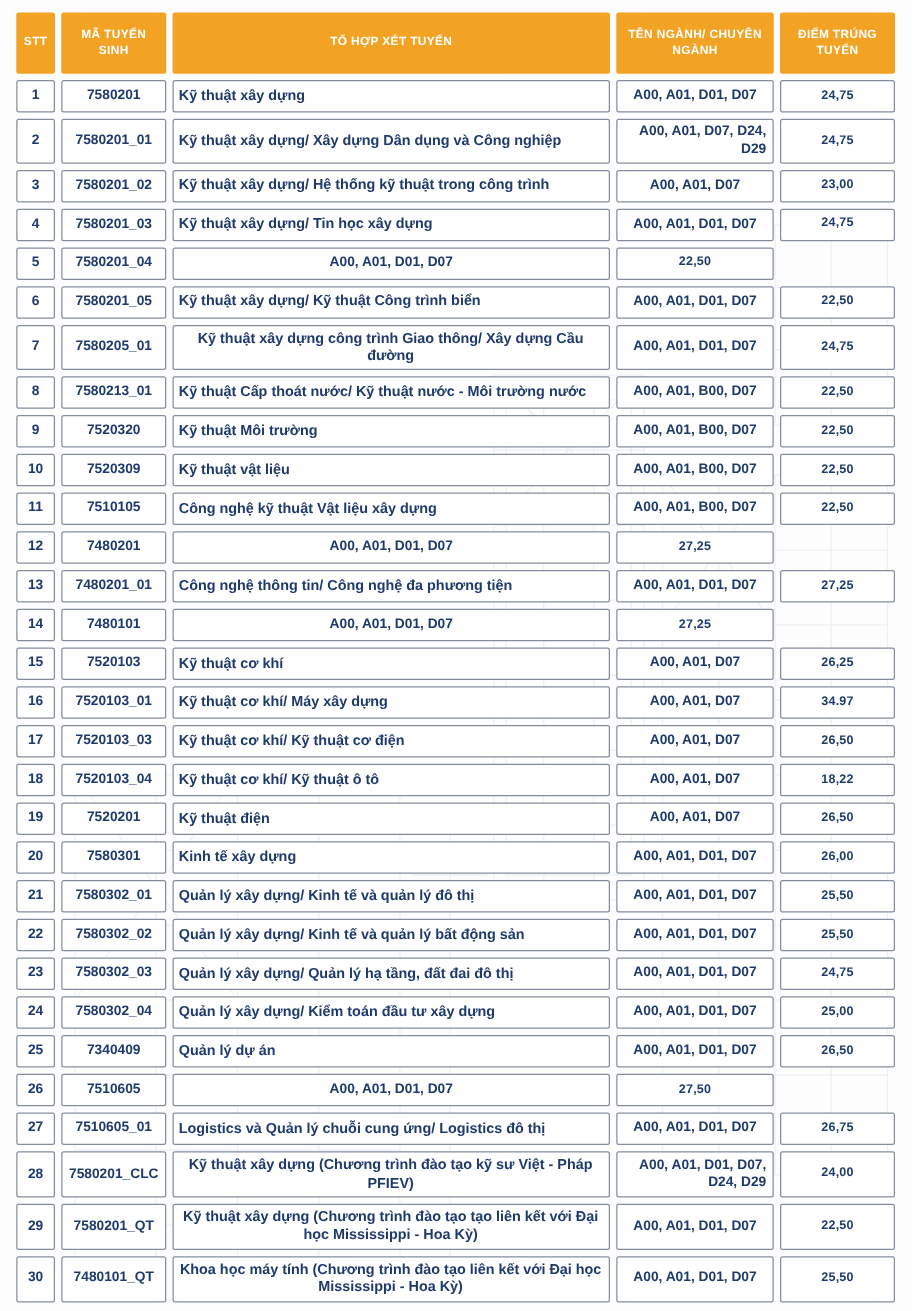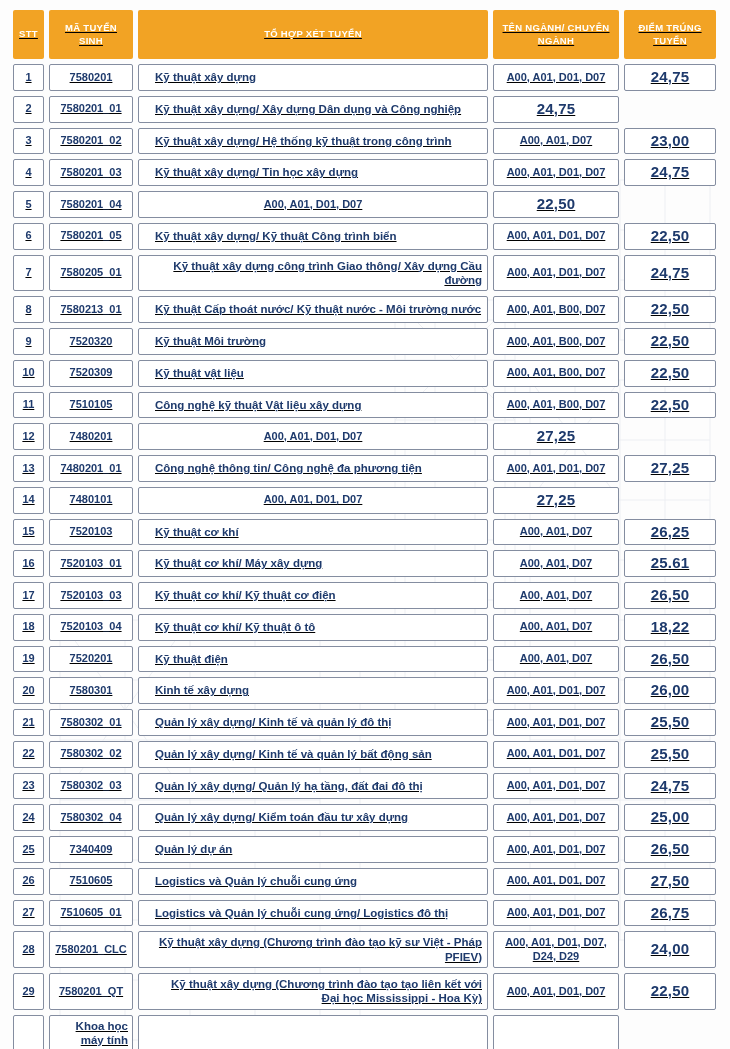--- a/index.html
+++ b/index.html
@@ -24,21 +24,20 @@
   }
   .tablewrap {
     position: relative;
     padding: 10px 14px 8px 13px;
   }
   .row {
     display: grid;
     grid-template-columns: 31px 84px 1fr 126px 92px;
     column-gap: 5px;
     margin-bottom: 5px;
-    text-decoration: underline;
   }
   .cell {
     background: #ffffff;
     border: 1px solid #848da0;
     border-radius: 2px;
     color: #1e3a6c;
     display: flex;
     align-items: center;
     justify-content: center;
     text-align: center;
@@ -54,31 +53,31 @@
     border: none;
     color: #ffffff;
     min-height: 49px;
     font-size: 9.5px;
     letter-spacing: 0.3px;
     line-height: 1.35;
     padding: 3px 6px;
   }
   .cell.name {
     justify-content: flex-start;
-    text-align: right;
-    padding-left: 16px;
+    text-align: center;
+    padding-left: 4px;
   }
   .cell.code {
     overflow-wrap: anywhere;
     font-size: 11px;
   }
   .cell.stt { font-size: 11px; }
-  .cell.combo { font-size: 11px; }
+  .cell.combo { font-size: 11px; text-align: right; }
   .cell.score {
-    font-size: 15px;
+    font-size: 10px;
     letter-spacing: 0.2px;
   }
 </style>
 </head>
 <body>
 
 <div class="page">
 
   <svg class="watermark" viewBox="0 0 730 1049" xmlns="http://www.w3.org/2000/svg" fill="none" stroke="#dde2ea" stroke-width="1">
 
@@ -148,20 +147,21 @@
         <div class="cell code">7580201</div>
         <div class="cell name">Kỹ thuật xây dựng</div>
         <div class="cell combo">A00, A01, D01, D07</div>
         <div class="cell score">24,75</div>
       </div>
 
       <div class="row body-row">
         <div class="cell stt">2</div>
         <div class="cell code">7580201_01</div>
         <div class="cell name">Kỹ thuật xây dựng/ Xây dựng Dân dụng và Công nghiệp</div>
+        <div class="cell combo">A00, A01, D07, D24, D29</div>
         <div class="cell score">24,75</div>
       </div>
 
       <div class="row body-row">
         <div class="cell stt">3</div>
         <div class="cell code">7580201_02</div>
         <div class="cell name">Kỹ thuật xây dựng/ Hệ thống kỹ thuật trong công trình</div>
         <div class="cell combo">A00, A01, D07</div>
         <div class="cell score">23,00</div>
       </div>
@@ -257,21 +257,21 @@
         <div class="cell name">Kỹ thuật cơ khí</div>
         <div class="cell combo">A00, A01, D07</div>
         <div class="cell score">26,25</div>
       </div>
 
       <div class="row body-row">
         <div class="cell stt">16</div>
         <div class="cell code">7520103_01</div>
         <div class="cell name">Kỹ thuật cơ khí/ Máy xây dựng</div>
         <div class="cell combo">A00, A01, D07</div>
-        <div class="cell score">25.61</div>
+        <div class="cell score">34.97</div>
       </div>
 
       <div class="row body-row">
         <div class="cell stt">17</div>
         <div class="cell code">7520103_03</div>
         <div class="cell name">Kỹ thuật cơ khí/ Kỹ thuật cơ điện</div>
         <div class="cell combo">A00, A01, D07</div>
         <div class="cell score">26,50</div>
       </div>
 
@@ -335,21 +335,20 @@
         <div class="cell stt">25</div>
         <div class="cell code">7340409</div>
         <div class="cell name">Quản lý dự án</div>
         <div class="cell combo">A00, A01, D01, D07</div>
         <div class="cell score">26,50</div>
       </div>
 
       <div class="row body-row">
         <div class="cell stt">26</div>
         <div class="cell code">7510605</div>
-        <div class="cell name">Logistics và Quản lý chuỗi cung ứng</div>
         <div class="cell combo">A00, A01, D01, D07</div>
         <div class="cell score">27,50</div>
       </div>
 
       <div class="row body-row">
         <div class="cell stt">27</div>
         <div class="cell code">7510605_01</div>
         <div class="cell name">Logistics và Quản lý chuỗi cung ứng/ Logistics đô thị</div>
         <div class="cell combo">A00, A01, D01, D07</div>
         <div class="cell score">26,75</div>
@@ -366,20 +365,21 @@
       <div class="row body-row">
         <div class="cell stt">29</div>
         <div class="cell code">7580201_QT</div>
         <div class="cell name">Kỹ thuật xây dựng (Chương trình đào tạo tạo liên kết với Đại học Mississippi - Hoa Kỳ)</div>
         <div class="cell combo">A00, A01, D01, D07</div>
         <div class="cell score">22,50</div>
       </div>
 
       <div class="row body-row">
         <div class="cell stt">30</div>
+        <div class="cell code">7480101_QT</div>
         <div class="cell name">Khoa học máy tính (Chương trình đào tạo liên kết với Đại học Mississippi - Hoa Kỳ)</div>
         <div class="cell combo">A00, A01, D01, D07</div>
         <div class="cell score">25,50</div>
       </div>
     </div>
 
   </div>
 </div>
 
 </body></html>

